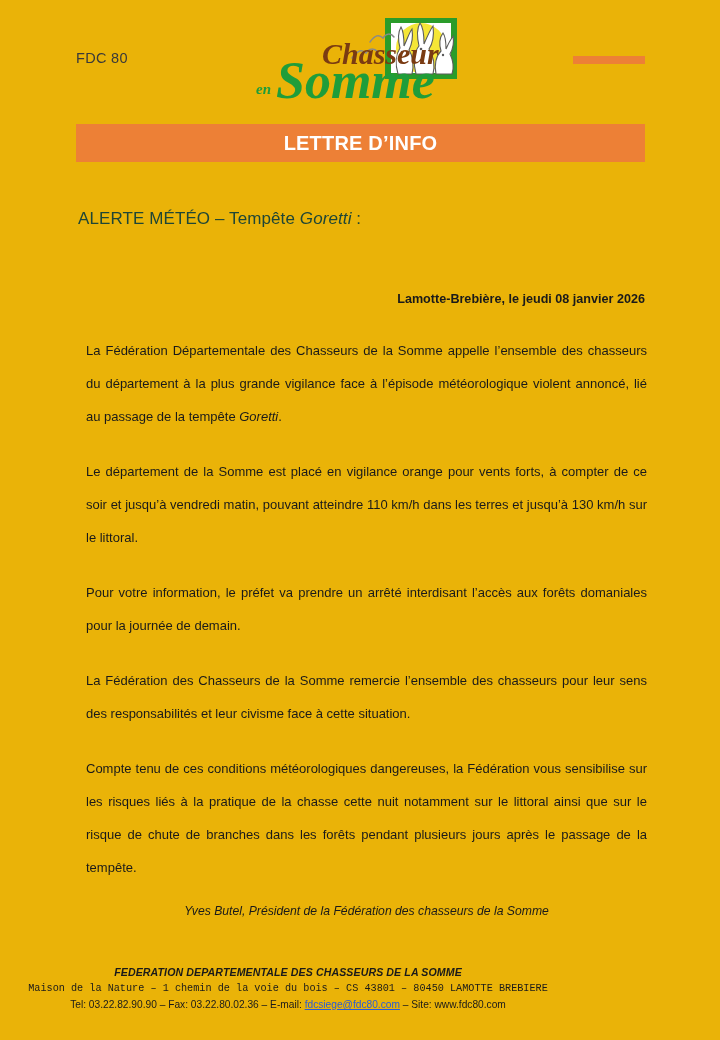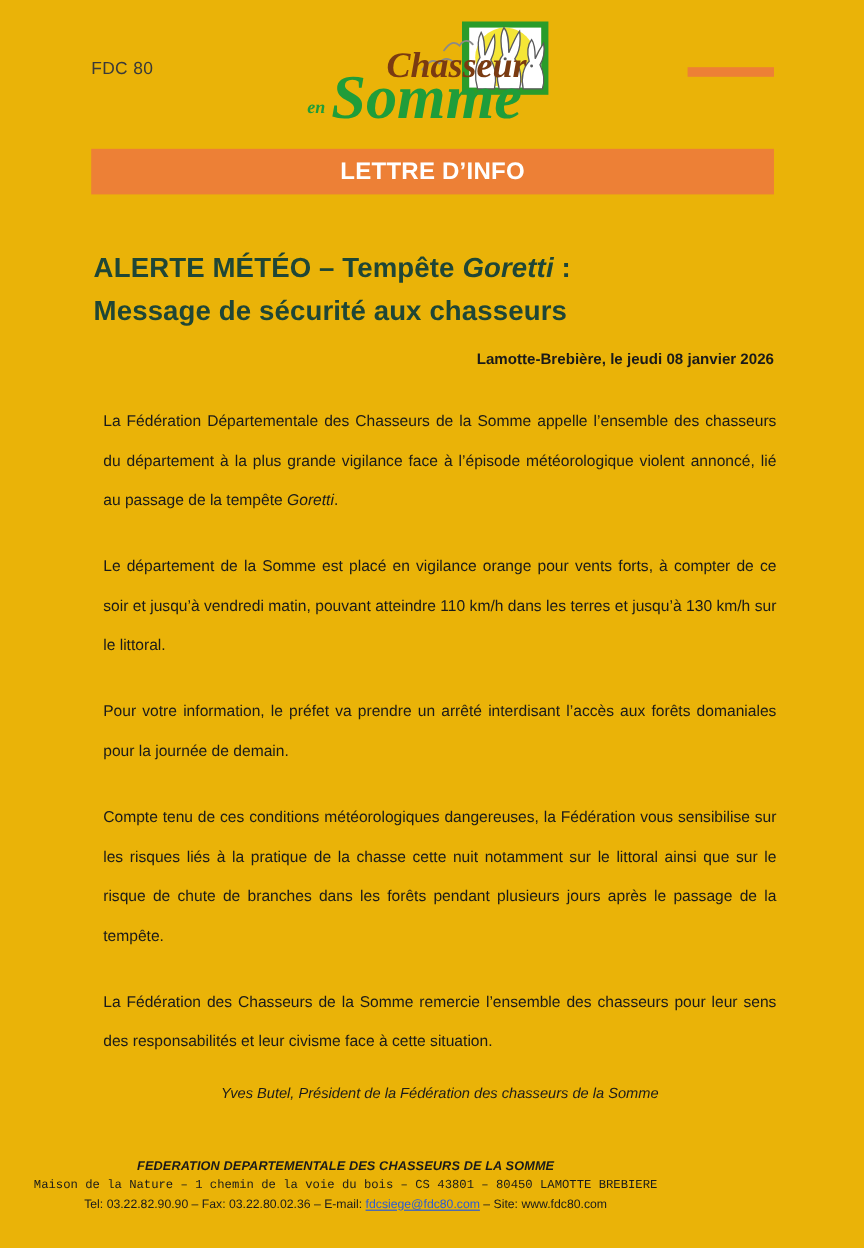--- a/index.html
+++ b/index.html
@@ -75,22 +75,22 @@
     letter-spacing: 0.2px;
     font-family: "Liberation Sans", sans-serif;
   }
 
   
   .doc-title {
     position: absolute;
     left: 78px;
     top: 190px;
     width: 580px;
-    font-size: 23px;
-    font-weight: bold;
+    font-size: 17px;
+    font-weight: normal;
     line-height: 36px;
     color: #1f4636;
     letter-spacing: 0.1px;
   }
   .doc-title em {
     font-style: italic;
   }
 
   
   .dateline {
@@ -212,36 +212,35 @@
 
     <div class="orange-rule"></div>
   </div>
 
   <div class="banner">
     <span class="banner-text">LETTRE D’INFO</span>
   </div>
 
   <h1 class="doc-title">
     <span>ALERTE MÉTÉO – Tempête </span><em>Goretti</em><span> :</span><br>
-    <span>Message de sécurité aux chasseurs</span>
   </h1>
 
   <div class="dateline">Lamotte-Brebière, le jeudi 08 janvier 2026</div>
 
   <div class="body-copy">
 
     <p class="para"><span>La Fédération Départementale des Chasseurs de la Somme appelle l’ensemble des chasseurs du département à la plus grande vigilance face à l’épisode météorologique violent annoncé, lié au passage de la tempête </span><em>Goretti</em><span>.</span></p>
 
     <p class="para">Le département de la Somme est placé en vigilance orange pour vents forts, à compter de ce soir et jusqu’à vendredi matin, pouvant atteindre 110 km/h dans les terres et jusqu’à 130 km/h sur le littoral.</p>
 
     <p class="para">Pour votre information, le préfet va prendre un arrêté interdisant l’accès aux forêts domaniales pour la journée de demain.</p>
 
+    <p class="para">La Fédération des Chasseurs de la Somme remercie l’ensemble des chasseurs pour leur sens des responsabilités et leur civisme face à cette situation.</p>
+
     <p class="para">Compte tenu de ces conditions météorologiques dangereuses, la Fédération vous sensibilise sur les risques liés à la pratique de la chasse cette nuit notamment sur le littoral ainsi que sur le risque de chute de branches dans les forêts pendant plusieurs jours après le passage de la tempête.</p>
-
-    <p class="para">La Fédération des Chasseurs de la Somme remercie l’ensemble des chasseurs pour leur sens des responsabilités et leur civisme face à cette situation.</p>
 
     <div class="signature">Yves Butel, Président de la Fédération des chasseurs de la Somme</div>
   </div>
 
   <div class="footer">
     <div class="footer-org">FEDERATION DEPARTEMENTALE DES CHASSEURS DE LA SOMME</div>
     <div class="footer-addr">Maison de la Nature – 1 chemin de la voie du bois – CS 43801 – 80450 LAMOTTE BREBIERE</div>
     <div class="footer-contact"><span>Tel: 03.22.82.90.90 – Fax: 03.22.80.02.36 – E-mail: </span><a class="mail-link" href="#">fdcsiege@fdc80.com</a><span> – Site: www.fdc80.com</span></div>
   </div>
 

